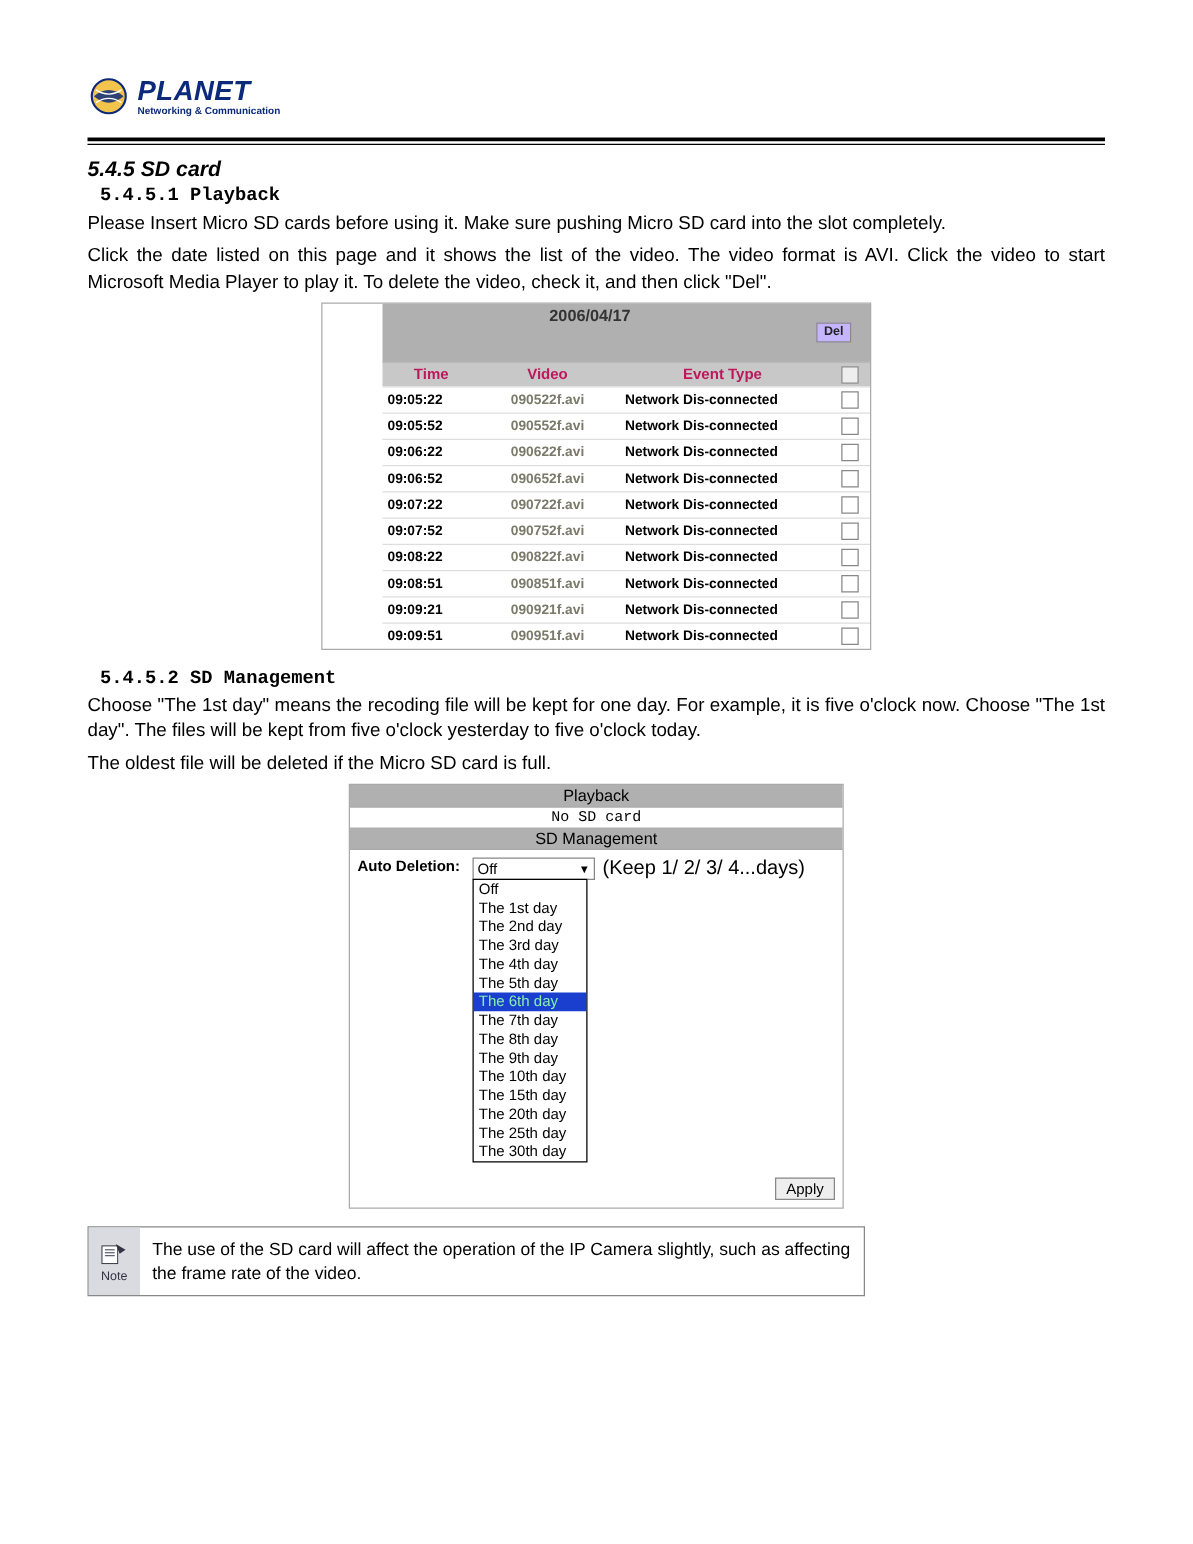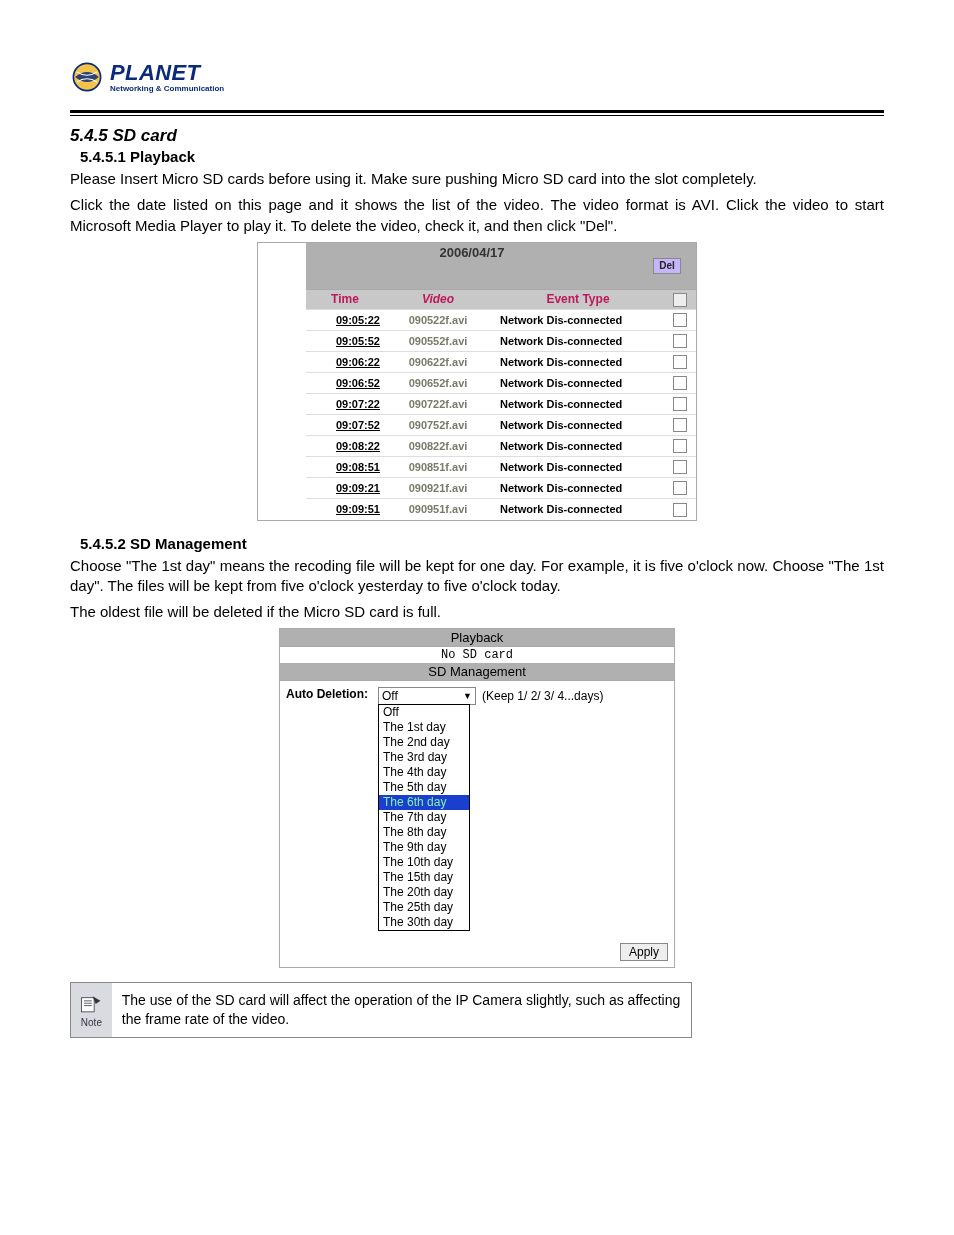--- a/index.html
+++ b/index.html
@@ -32,48 +32,48 @@
     line-height: 1;
   }
   .logo-sub {
     font-size: 8px;
     color: #0b2a7a;
     font-weight: 700;
   }
   .hr1 { border: none; border-top: 3px solid #000; margin: 16px 0 2px 0; }
   .hr2 { border: none; border-top: 1px solid #000; margin: 0 0 10px 0; }
   .h545 { font-size: 17px; font-weight: 700; margin: 2px 0 2px 0; font-style: italic; }
-  .h5451, .h5452 { font-size: 15px; font-weight: 700; margin: 2px 0 4px 10px; }
+  .h5451, .h5452 { font-size: 15px; font-weight: 700; margin: 2px 0 4px 10px; font-family: Liberation Mono, monospace; }
   .para {
     font-size: 15px;
     line-height: 1.35;
     margin: 2px 0 6px 0;
     text-align: justify;
   }
   
   .pb-wrap { width: 390px; margin: 6px auto 14px auto; border: 1px solid #aaa; padding-left: 48px; }
   .pb-date-row { display:flex; background:#b0b0b0; }
   .pb-date {
     flex:1; text-align:center; font-size:13px; font-weight:700;
     color:#333; padding:2px 0;
   }
   .pb-del {
     width: 26px; background:#c4b5fd; border:1px solid #888; font-size:10px;
     font-weight:700; text-align:center; color:#222; margin:15px; cursor:pointer;
     line-height:14px;
   }
   .pb-head-row { display:flex; background:#c8c8c8; border-top:1px solid #aaa; }
   .pb-col-time { width:70px; }
-  .pb-col-video { width:100px;font-style:italic; }
+  .pb-col-video { width:100px; }
   .pb-col-event { flex:1; }
   .pb-col-chk { width:24px; text-align:center; }
   .pb-head { font-size:12px; font-weight:700; color:#be185d; padding:2px 4px; text-align:center; }
   .pb-row { display:flex; border-top:1px solid #ddd; align-items:center; }
   .pb-cell { font-size:11px; padding:3px 4px; font-weight:700; }
-  .pb-time { width:70px; text-align:right; color:#000;text-decoration:underline; }
+  .pb-time { width:70px; text-align:left; color:#000; }
   .pb-video { width:100px; text-align:center; color:#7a7a6a; }
   .pb-event { flex:1; text-align:left; padding-left:8px; color:#000; }
   .pb-chk { width:24px; text-align:center; }
   .chk {
     width:12px; height:12px; border:1px solid #888; background:#fff;
     display:inline-block; vertical-align:middle;
   }
   .chk.header { background:#eee; }
   
   .sd-wrap { width: 394px; margin: 6px auto 14px auto; border:1px solid #aaa; font-size:12px; }
@@ -82,21 +82,21 @@
   .sd-body { padding: 6px 6px 8px 6px; display:flex; gap:10px; align-items:flex-start; }
   .sd-label { font-weight:700; font-size:12px; white-space:nowrap; }
   .sd-right { display:flex; flex-direction:column; flex:1; }
   .sd-select-row { display:flex; align-items:center; gap:6px; }
   .sd-select {
     width:90px; height:16px; border:1px solid #888; background:#fff;
     display:flex; align-items:center; justify-content:space-between;
     padding:0 3px; font-size:12px;
   }
   .sd-caret { font-size:9px; line-height:1; }
-  .sd-hint { font-size:12px; }
+  .sd-hint { font-size:16px; }
   .sd-list {
     width:90px; border:1px solid #000; background:#fff; margin-top:-1px;
   }
   .sd-opt { padding:0 4px; font-size:12px; line-height:15px; white-space:nowrap; }
   .sd-opt.sel { background:#1a3fcf; color:#86efac; }
   .sd-apply {
     float:right;
     border:1px solid #888; background:#eee; font-size:12px;
     padding:1px 8px; cursor:pointer; margin-top:4px; align-self:flex-end;
   }

